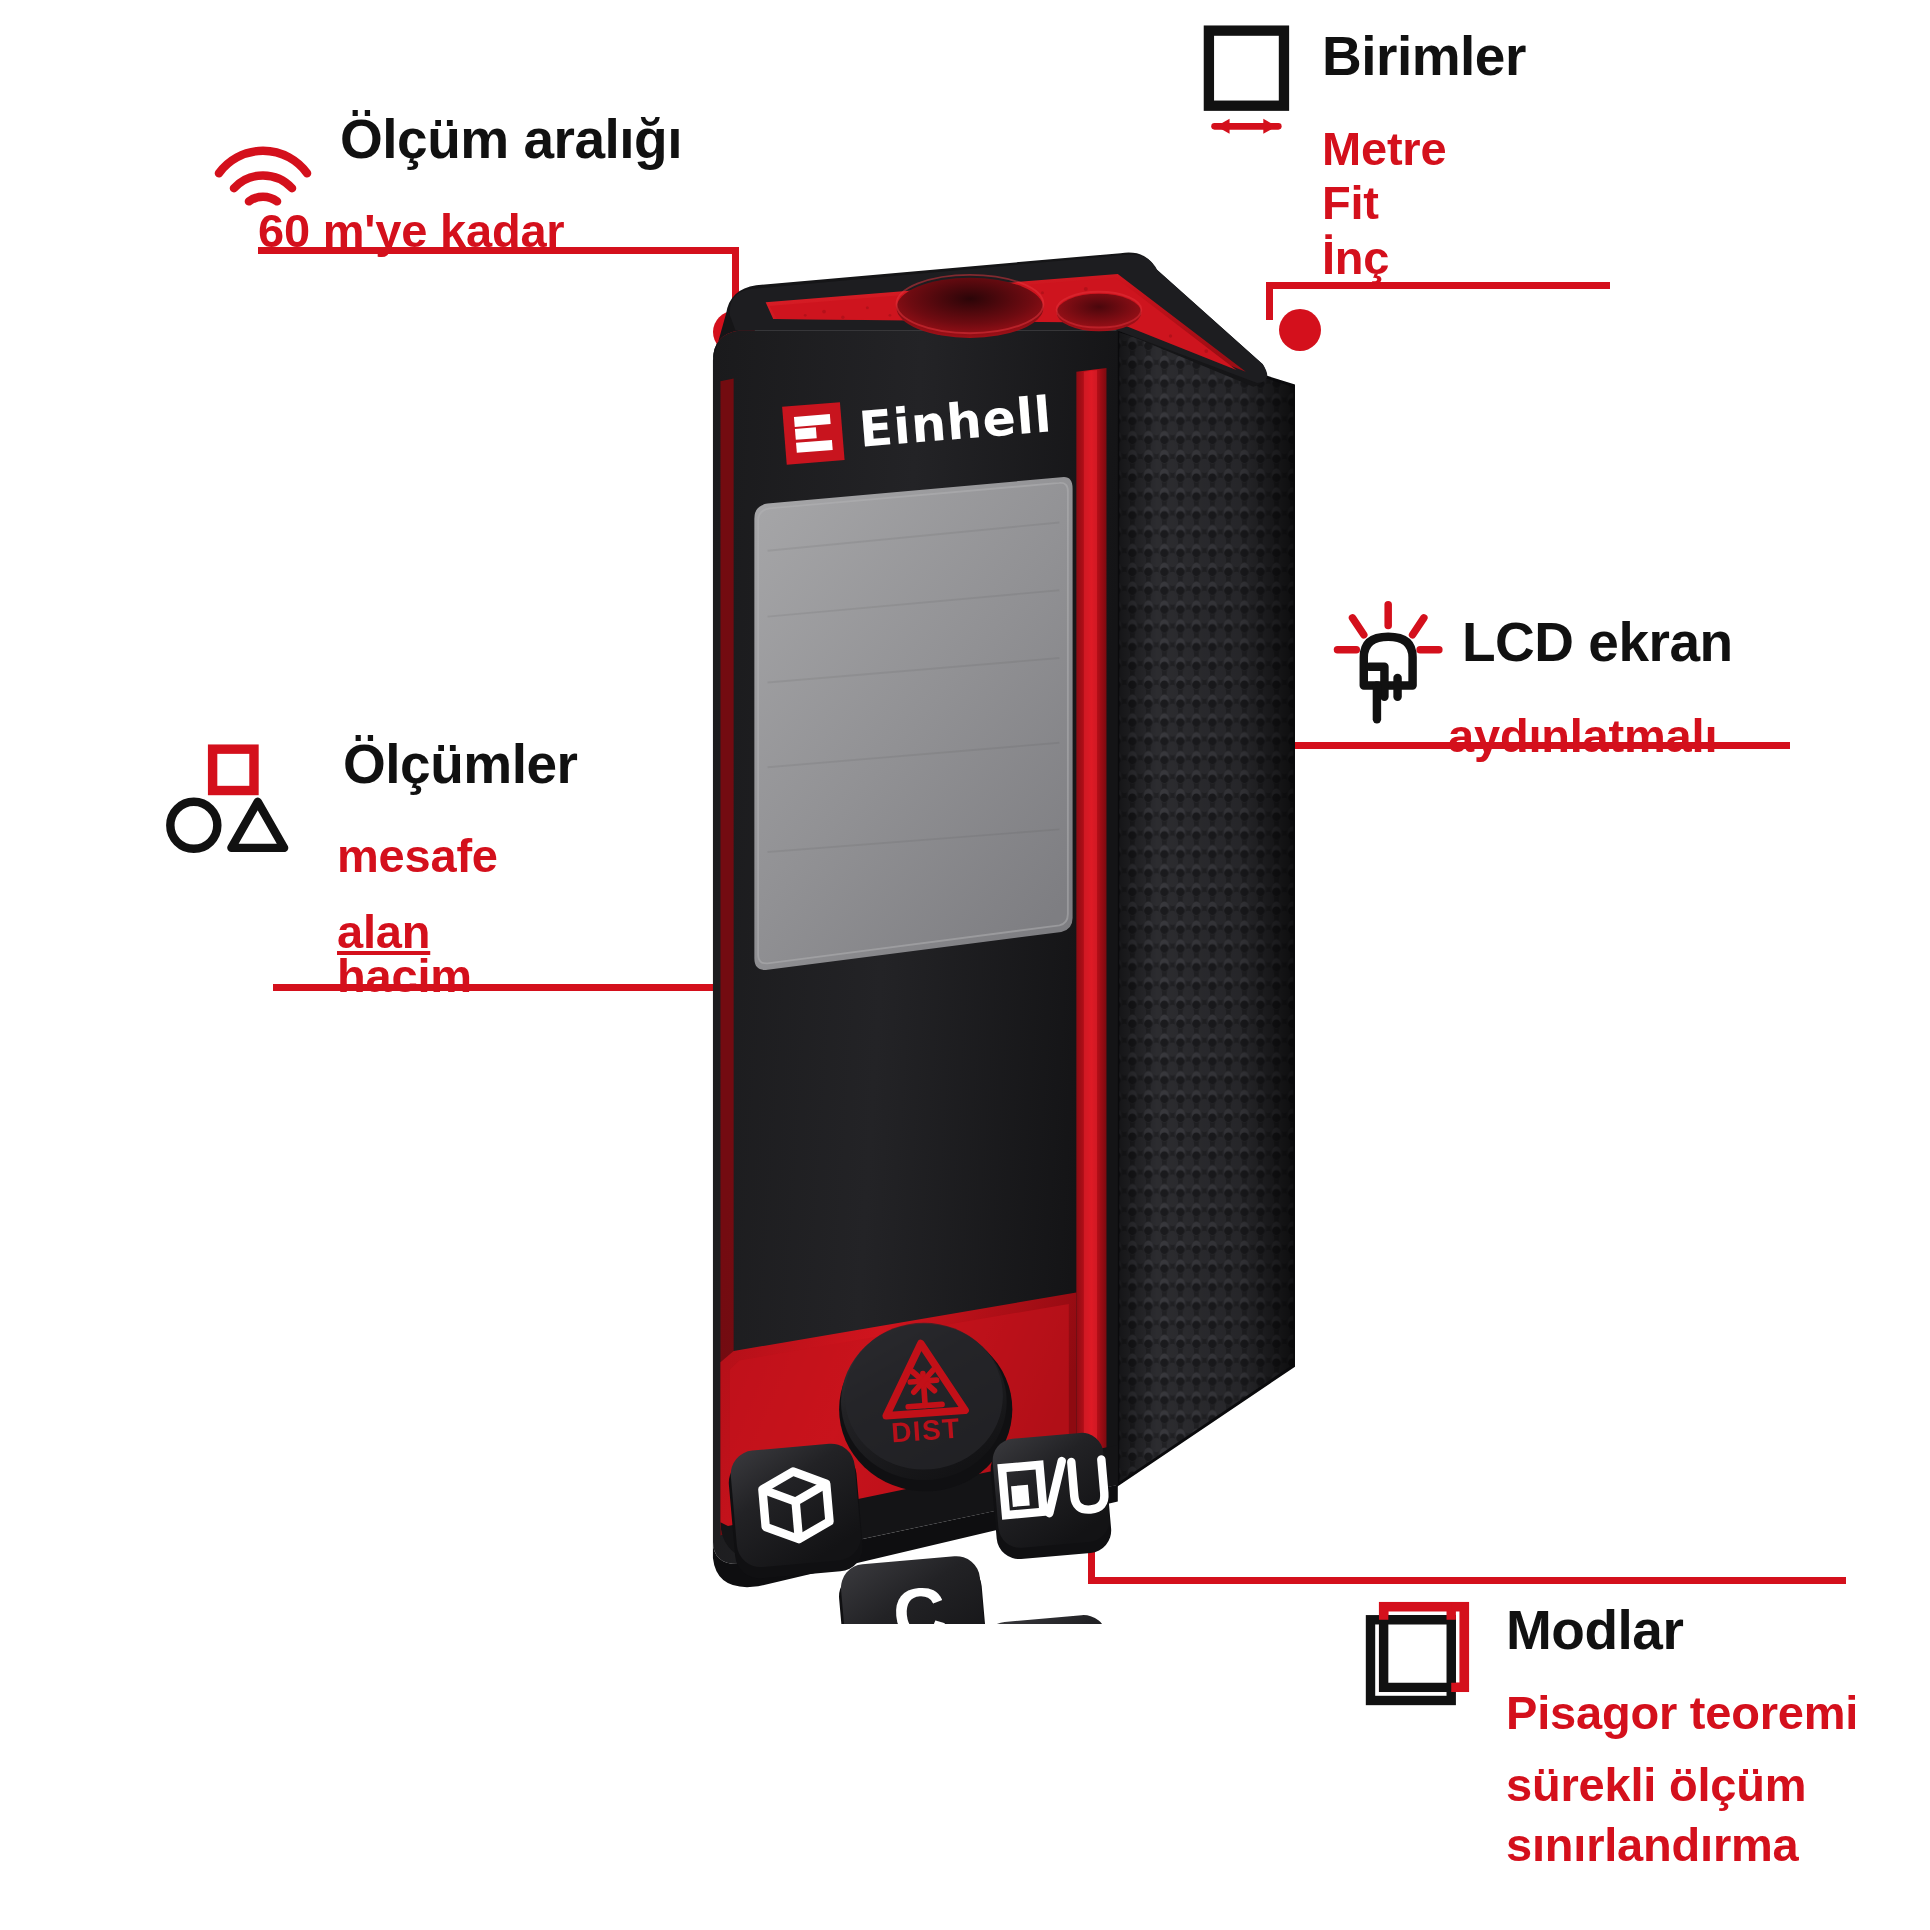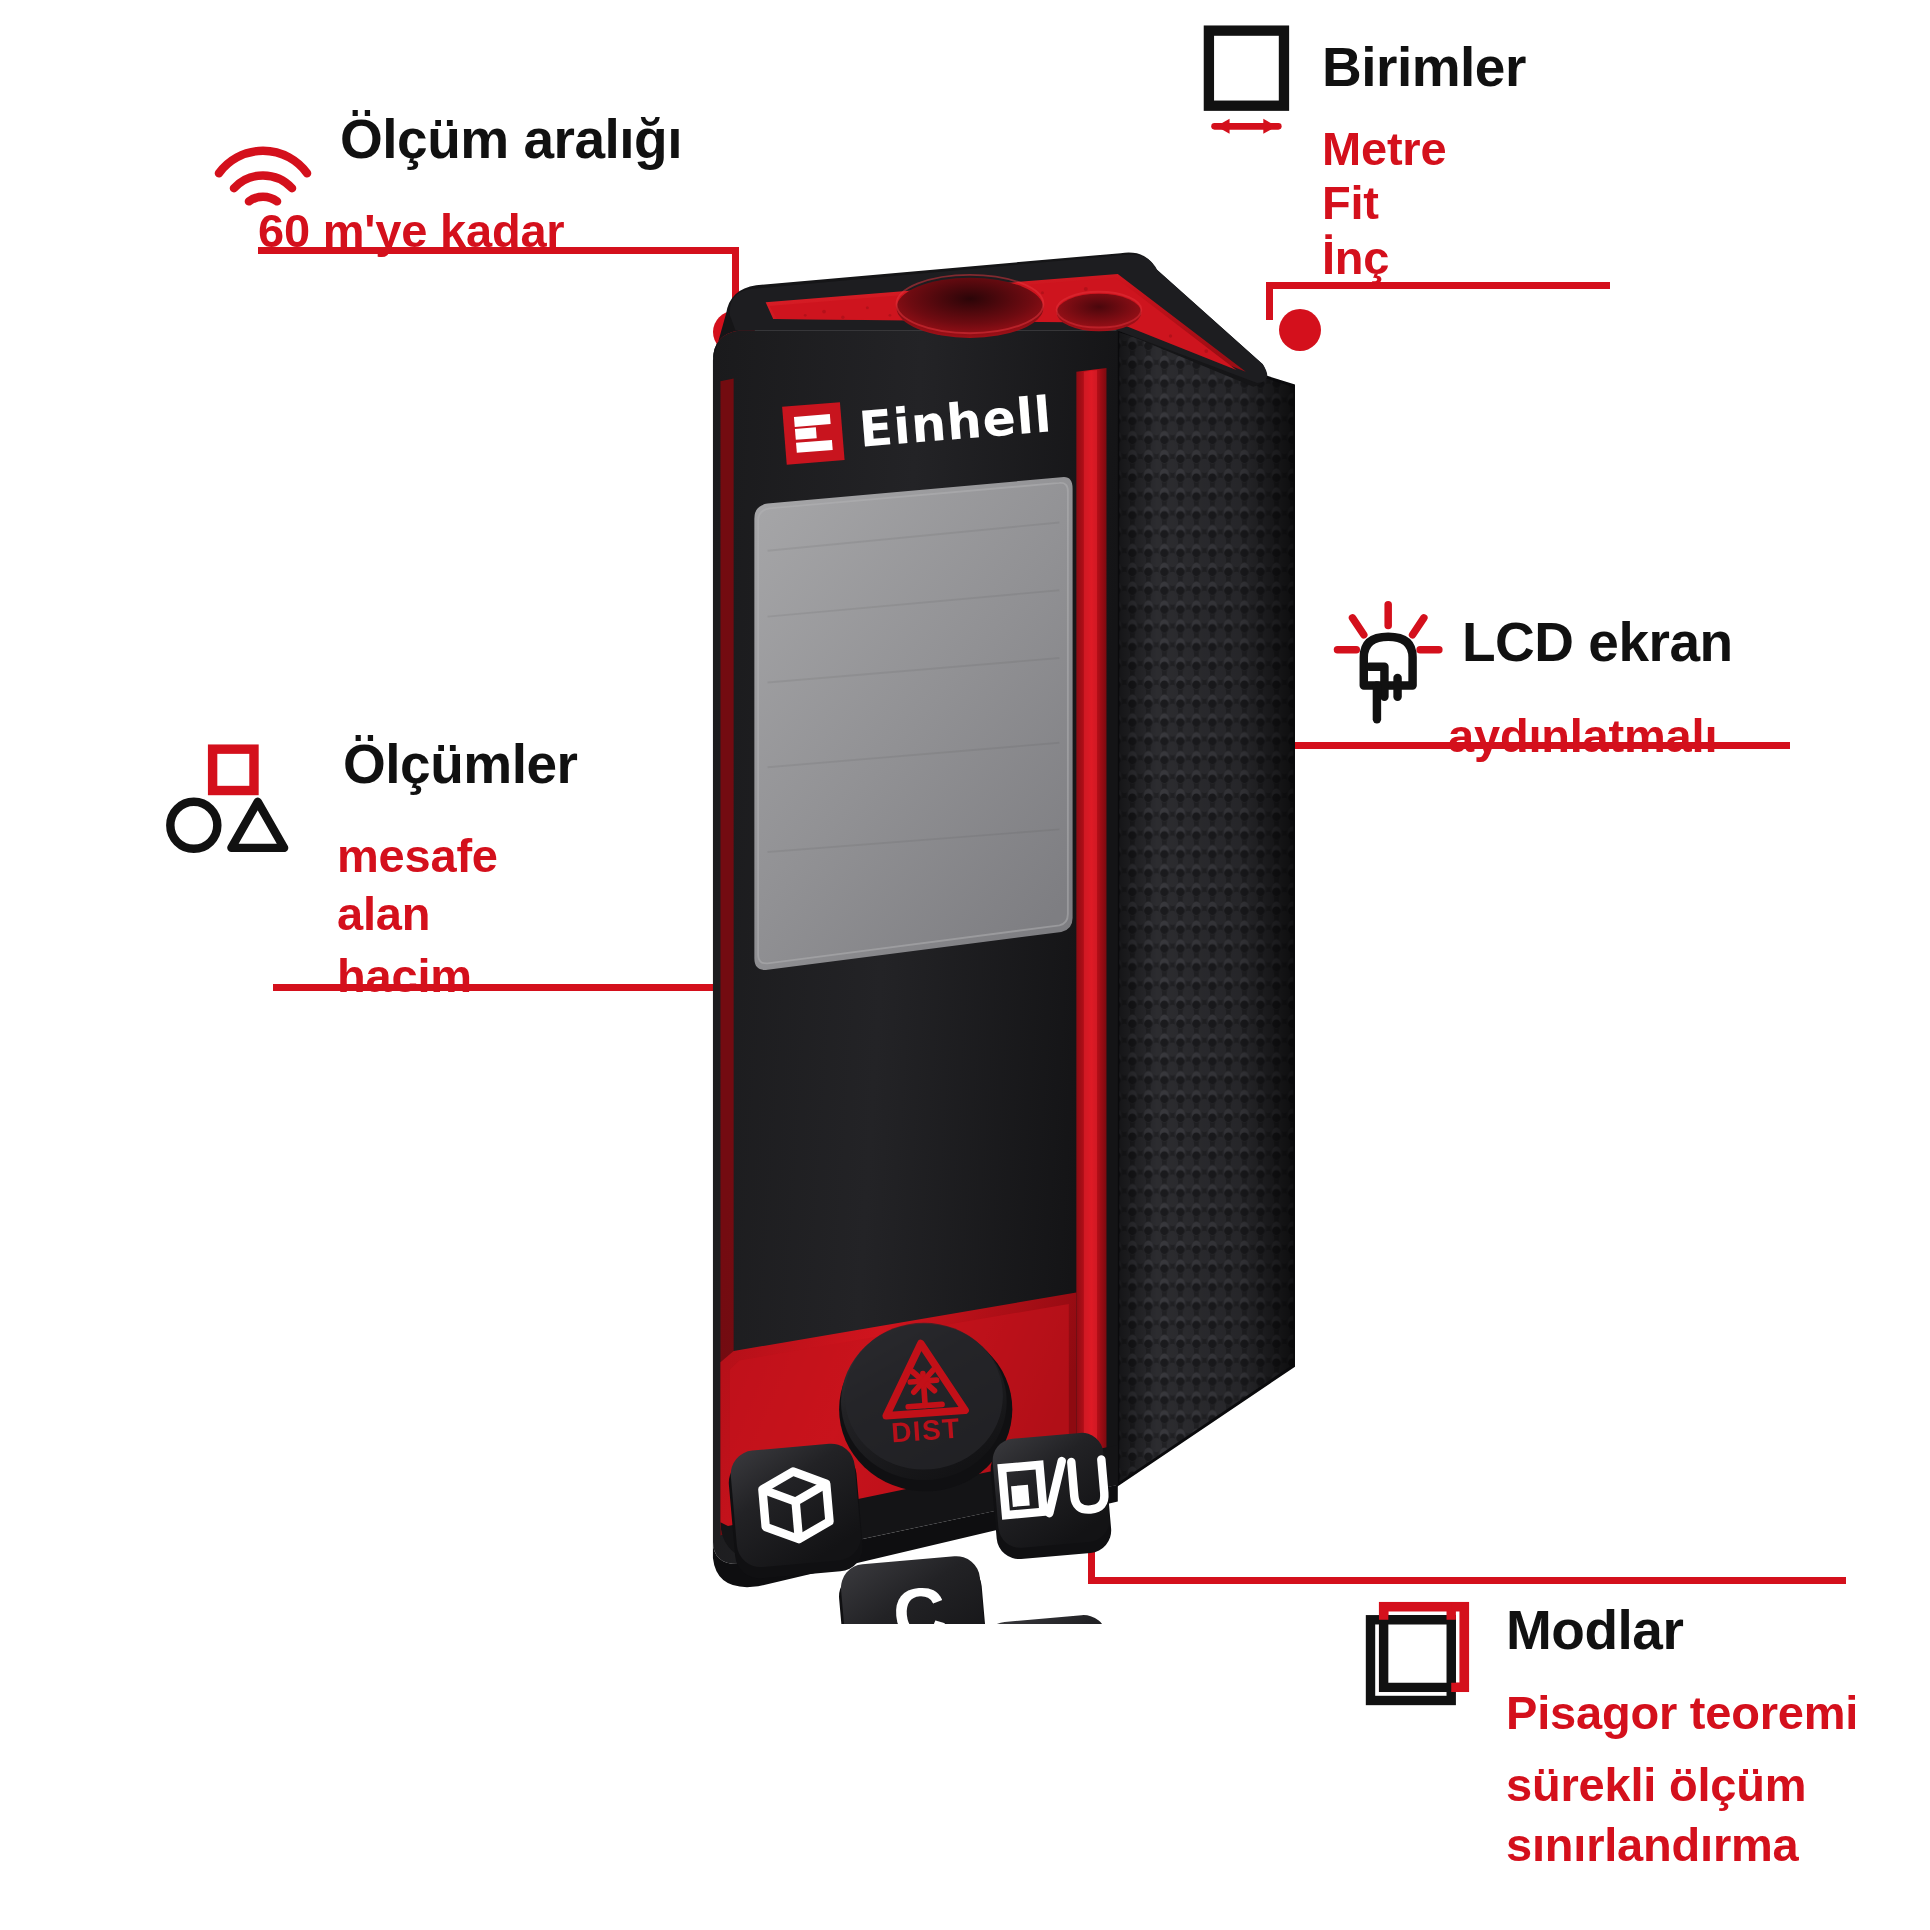--- a/index.html
+++ b/index.html
@@ -316,36 +316,36 @@
   <div class="callout" style="left:1201px;top:24.5px;">
 
     <svg width="104" height="122" viewBox="0 0 110 130" style="position:absolute;left:0;top:0;">
       <rect x="8" y="6" width="80" height="80" fill="none" stroke="#111111" stroke-width="11"></rect>
       <g stroke="#D4101C" stroke-width="7" stroke-linecap="round">
         <line x1="14" y1="108" x2="82" y2="108"></line>
       </g>
       <path d="M16,108 L30,100 L30,116 Z" fill="#D4101C"></path>
       <path d="M80,108 L66,100 L66,116 Z" fill="#D4101C"></path>
     </svg>
-    <div class="c-title" style="position:absolute;left:121px;top:14px;">Birimler</div>
+    <div class="c-title" style="position:absolute;left:121px;top:3px;">Birimler</div>
     <div class="c-sub" style="position:absolute;left:121px;top:72px;">Metre</div>
     <div class="c-sub" style="position:absolute;left:121px;top:126px;">Fit</div>
     <div class="c-sub" style="position:absolute;left:121px;top:181px;">İnç</div>
   </div>
 
   <div class="callout" style="left:158px;top:736px;">
 
     <svg width="207" height="141" viewBox="0 0 220 150" style="position:absolute;left:0;top:0;">
       <rect x="58" y="14" width="44" height="44" fill="none" stroke="#D4101C" stroke-width="10"></rect>
       <circle cx="38" cy="95" r="25" fill="none" stroke="#111111" stroke-width="9"></circle>
       <path d="M106,70 L134,119 L78,119 Z" fill="none" stroke="#111111" stroke-width="9" stroke-linejoin="round"></path>
     </svg>
     <div class="c-title" style="position:absolute;left:185px;top:0px;">Ölçümler</div>
     <div class="c-sub" style="position:absolute;left:179px;top:68px;">mesafe</div>
-    <div class="c-sub" style="position:absolute;left:179px;top:126px;">alan</div>
+    <div class="c-sub" style="position:absolute;left:179px;top:144px;text-decoration:underline;">alan</div>
     <div class="c-sub" style="position:absolute;left:179px;top:188px;">hacim</div>
   </div>
 
   <div class="callout" style="left:1337px;top:599px;">
 
     <svg width="122" height="141" viewBox="0 0 130 150" style="position:absolute;left:-7.5px;top:0;">
       <g stroke="#D4101C" stroke-width="8" stroke-linecap="round">
         <line x1="62" y1="6" x2="62" y2="28"></line>
         <line x1="24" y1="20" x2="36" y2="38"></line>
         <line x1="100" y1="20" x2="88" y2="38"></line>

